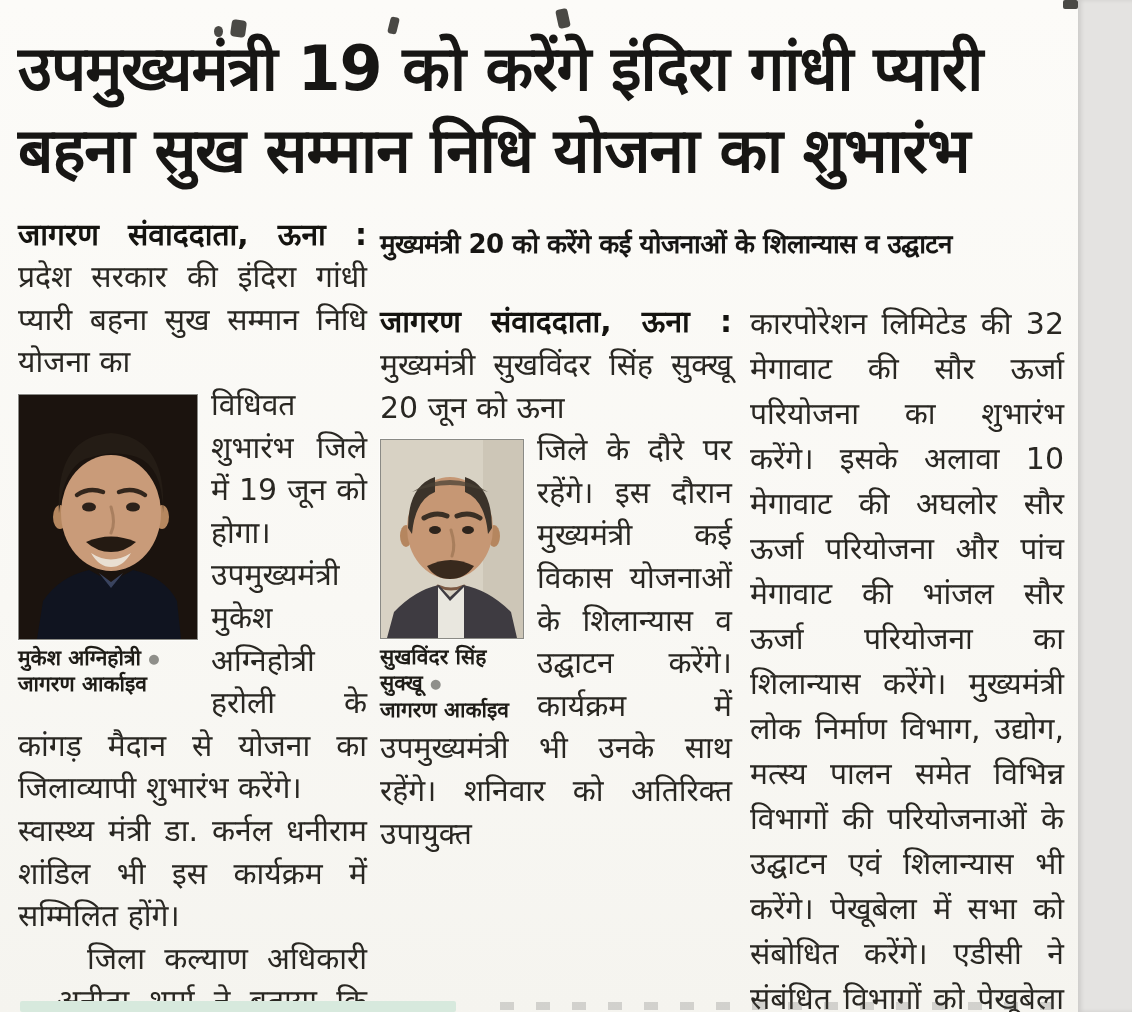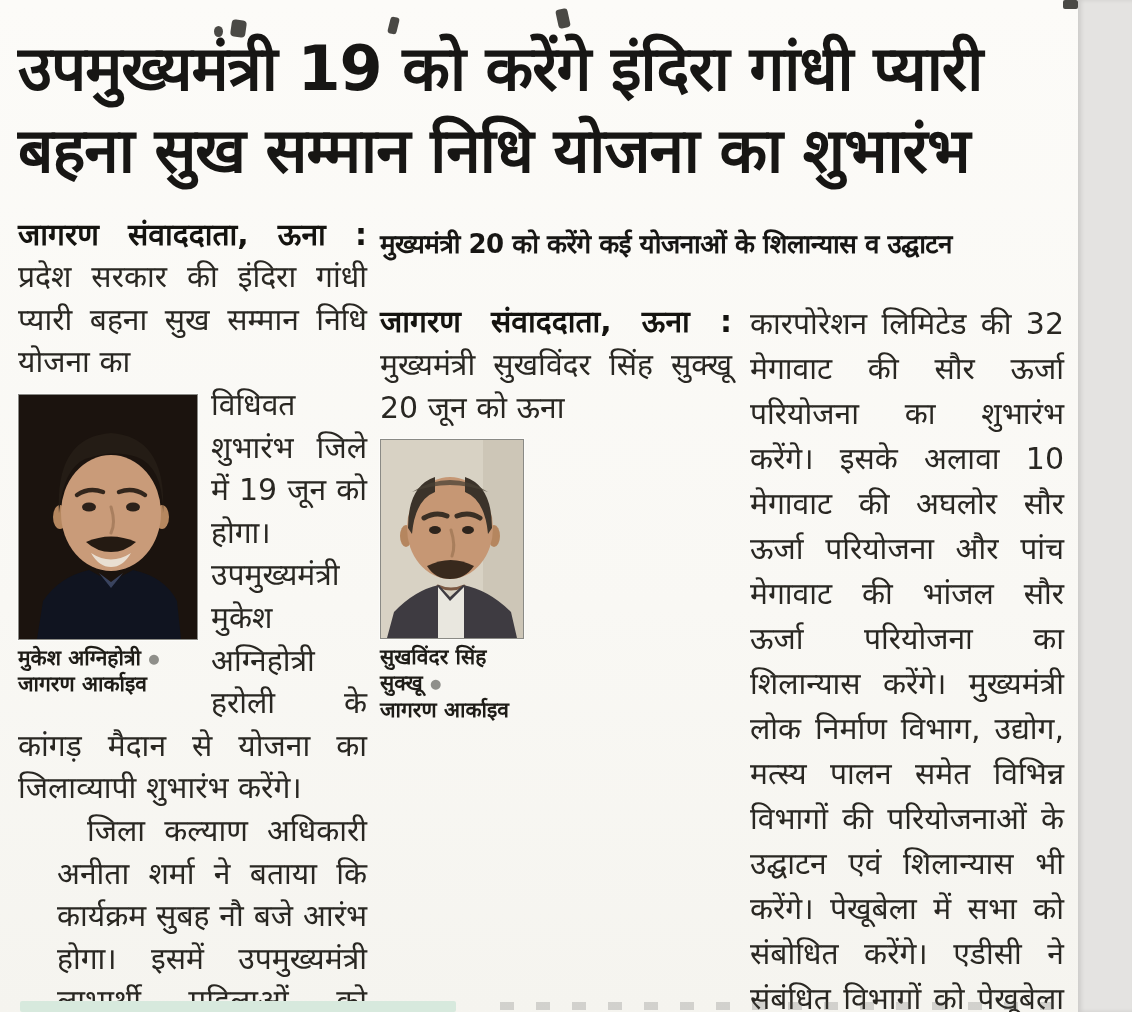--- a/index.html
+++ b/index.html
@@ -135,20 +135,21 @@
               <path d="M18,244 L24,206 Q40,182 70,175 L92,187 L114,175 Q146,182 158,206 L162,244 Z" fill="#101420"></path>
               <path d="M80,178 L92,193 L104,178 L92,187 Z" fill="#39435e"></path>
             </svg>
             <div class="caption">
               <span>मुकेश अग्निहोत्री</span>
               <span class="cap-dot">●</span><br>
               <span>जागरण आर्काइव</span>
             </div>
           </div>
           <p class="txt">विधिवत शुभारंभ जिले में 19 जून को होगा। उपमुख्यमंत्री मुकेश अग्निहोत्री हरोली के कांगड़ मैदान से योजना का जिलाव्यापी शुभारंभ करेंगे।</p>
+          <p class="txt clear">स्वास्थ्य मंत्री डा. कर्नल धनीराम शांडिल भी इस कार्यक्रम में सम्मिलित होंगे।</p>
           <p class="txt indent">जिला कल्याण अधिकारी अनीता शर्मा ने बताया कि कार्यक्रम सुबह नौ बजे आरंभ होगा। इसमें उपमुख्यमंत्री लाभार्थी महिलाओं को धनराशि वितरित करेंगे। इस योजना के तहत 18 वर्ष से अधिक आयु की पात्र महिलाओं को 1500-1500 रुपये</p>
         </div>
       </div>
 
       <div class="col-main">
         <h2 class="subhead">मुख्यमंत्री 20 को करेंगे कई योजनाओं के शिलान्यास व उद्घाटन</h2>
 
         <div class="two-col">
 
           <div class="col-mid">
@@ -178,20 +179,21 @@
                   <path d="M6,198 L13,172 Q34,150 58,145 L69,157 L82,145 Q108,150 130,172 L136,198 Z" fill="#3e3b41"></path>
                   <path d="M57,147 L69,161 L83,147 L83,198 L57,198 Z" fill="#e9e7df"></path>
                 </svg>
                 <div class="caption">
                   <span>सुखविंदर सिंह</span><br>
                   <span>सुक्खू</span>
                   <span class="cap-dot">●</span><br>
                   <span>जागरण आर्काइव</span>
                 </div>
               </div>
+              <p class="txt">जिले के दौरे पर रहेंगे। इस दौरान मुख्यमंत्री कई विकास योजनाओं के शिलान्यास व उद्घाटन करेंगे। कार्यक्रम में उपमुख्यमंत्री भी उनके साथ रहेंगे। शनिवार को अतिरिक्त उपायुक्त</p>
             </div>
           </div>
 
           <div class="col-right">
             <p class="txt">कारपोरेशन लिमिटेड की 32 मेगावाट की सौर ऊर्जा परियोजना का शुभारंभ करेंगे। इसके अलावा 10 मेगावाट की अघलोर सौर ऊर्जा परियोजना और पांच मेगावाट की भांजल सौर ऊर्जा परियोजना का शिलान्यास करेंगे। मुख्यमंत्री लोक निर्माण विभाग, उद्योग, मत्स्य पालन समेत विभिन्न विभागों की परियोजनाओं के उद्घाटन एवं शिलान्यास भी करेंगे। पेखूबेला में सभा को संबोधित करेंगे। एडीसी ने संबंधित विभागों को पेखूबेला में कार्यक्रम स्थल पर समय पर सभी प्रबंध करने के निर्देश दिए। इस अवसर पर हिमाचल प्रदेश पावर कारपोरेशन लिमिटेड के जीएम संजय जगोता, एसडीएम ऊना विश्वमोहन देव चौहान, एसडीएम हरोली राजीव ठाकुर सहित जिले के सभी विभागों के आला अधिकारी उपस्थित रहे।</p>
           </div>
         </div>
 
         <hr class="rule">
 

